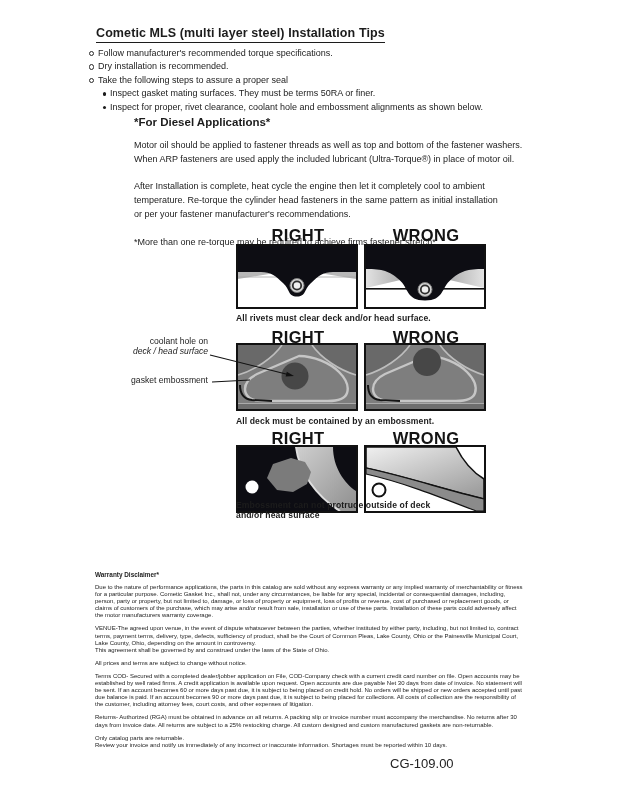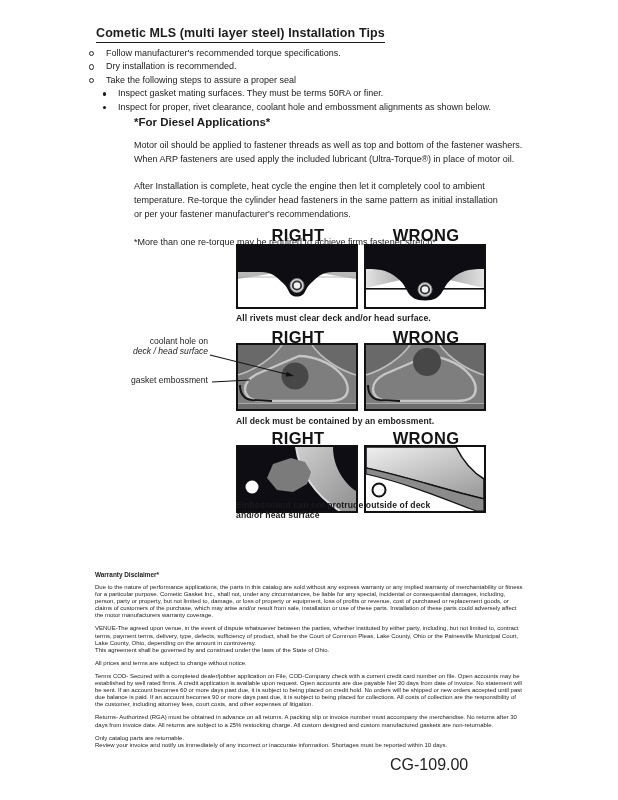--- a/index.html
+++ b/index.html
@@ -6,41 +6,41 @@
   #page {
     position:relative; width:618px; height:800px; background:#ffffff;
     font-family:"Liberation Sans", sans-serif; color:#1c1c1c; overflow:hidden;border-radius:10px;
   }
   .title {
     position:absolute; left:96px; top:26px;
     font-size:12.5px; font-weight:bold; letter-spacing:0.1px;
     border-bottom:1.5px solid #1c1c1c; padding-bottom:2px;
   }
   .bullets { position:absolute; left:89px; top:47px; font-size:9px; line-height:13.4px; width:470px; }
-  .b-row { display:flex;gap:8px; }
+  .b-row { display:flex; }
   .ring { width:3.4px; height:3.4px; border:0.9px solid #2a2a2a; border-radius:50%;
           margin-right:3.5px; flex:none; align-self:center; }
   .dot  { width:3.4px; height:3.4px; background:#1c1c1c; border-radius:50%;
           margin-right:3.5px; flex:none; align-self:center; }
   .sub { margin-left:14px; }
   .diesel { position:absolute; left:96px; top:116px; width:460px; font-size:9px; line-height:13.8px;margin-left:38px; }
   .diesel-h { font-size:11.5px; font-weight:bold; margin:0 0 9px 0; }
   .dp { margin:0 0 9px 0; }
   .dgap { height:5px; }
   .diagram-label { position:absolute; width:124px; text-align:center;
     font-size:16.5px; font-weight:bold; letter-spacing:0.3px; color:#141414; }
   .figure { position:absolute; }
   .caption { position:absolute; font-size:8.6px; font-weight:bold; letter-spacing:0.1px; }
   .leader-label { position:absolute; left:84px; width:124px; text-align:right; font-size:8.6px; line-height:9.5px; }
   .overlay { position:absolute; left:84px; top:334px; z-index:5; pointer-events:none; }
   .fineprint { position:absolute; left:95px; top:571px; width:428px; }
   .fp-h { font-size:6.4px; font-weight:bold; }
   .fp { font-size:6px; line-height:7.1px; margin-top:6px; }
   .fp0 { font-size:6px; line-height:7.1px; margin-top:0; }
-  .pagenum { position:absolute; left:390px; top:756px; font-size:16px; color:#222; }
+  .pagenum { position:absolute; left:390px; top:756px; font-size:13px; color:#222; }
 </style>
 </head>
 <body>
 
 <div id="page">
 
   <div class="title">Cometic MLS (multi layer steel) Installation Tips</div>
 
   <div class="bullets">
     <div class="b-row">

